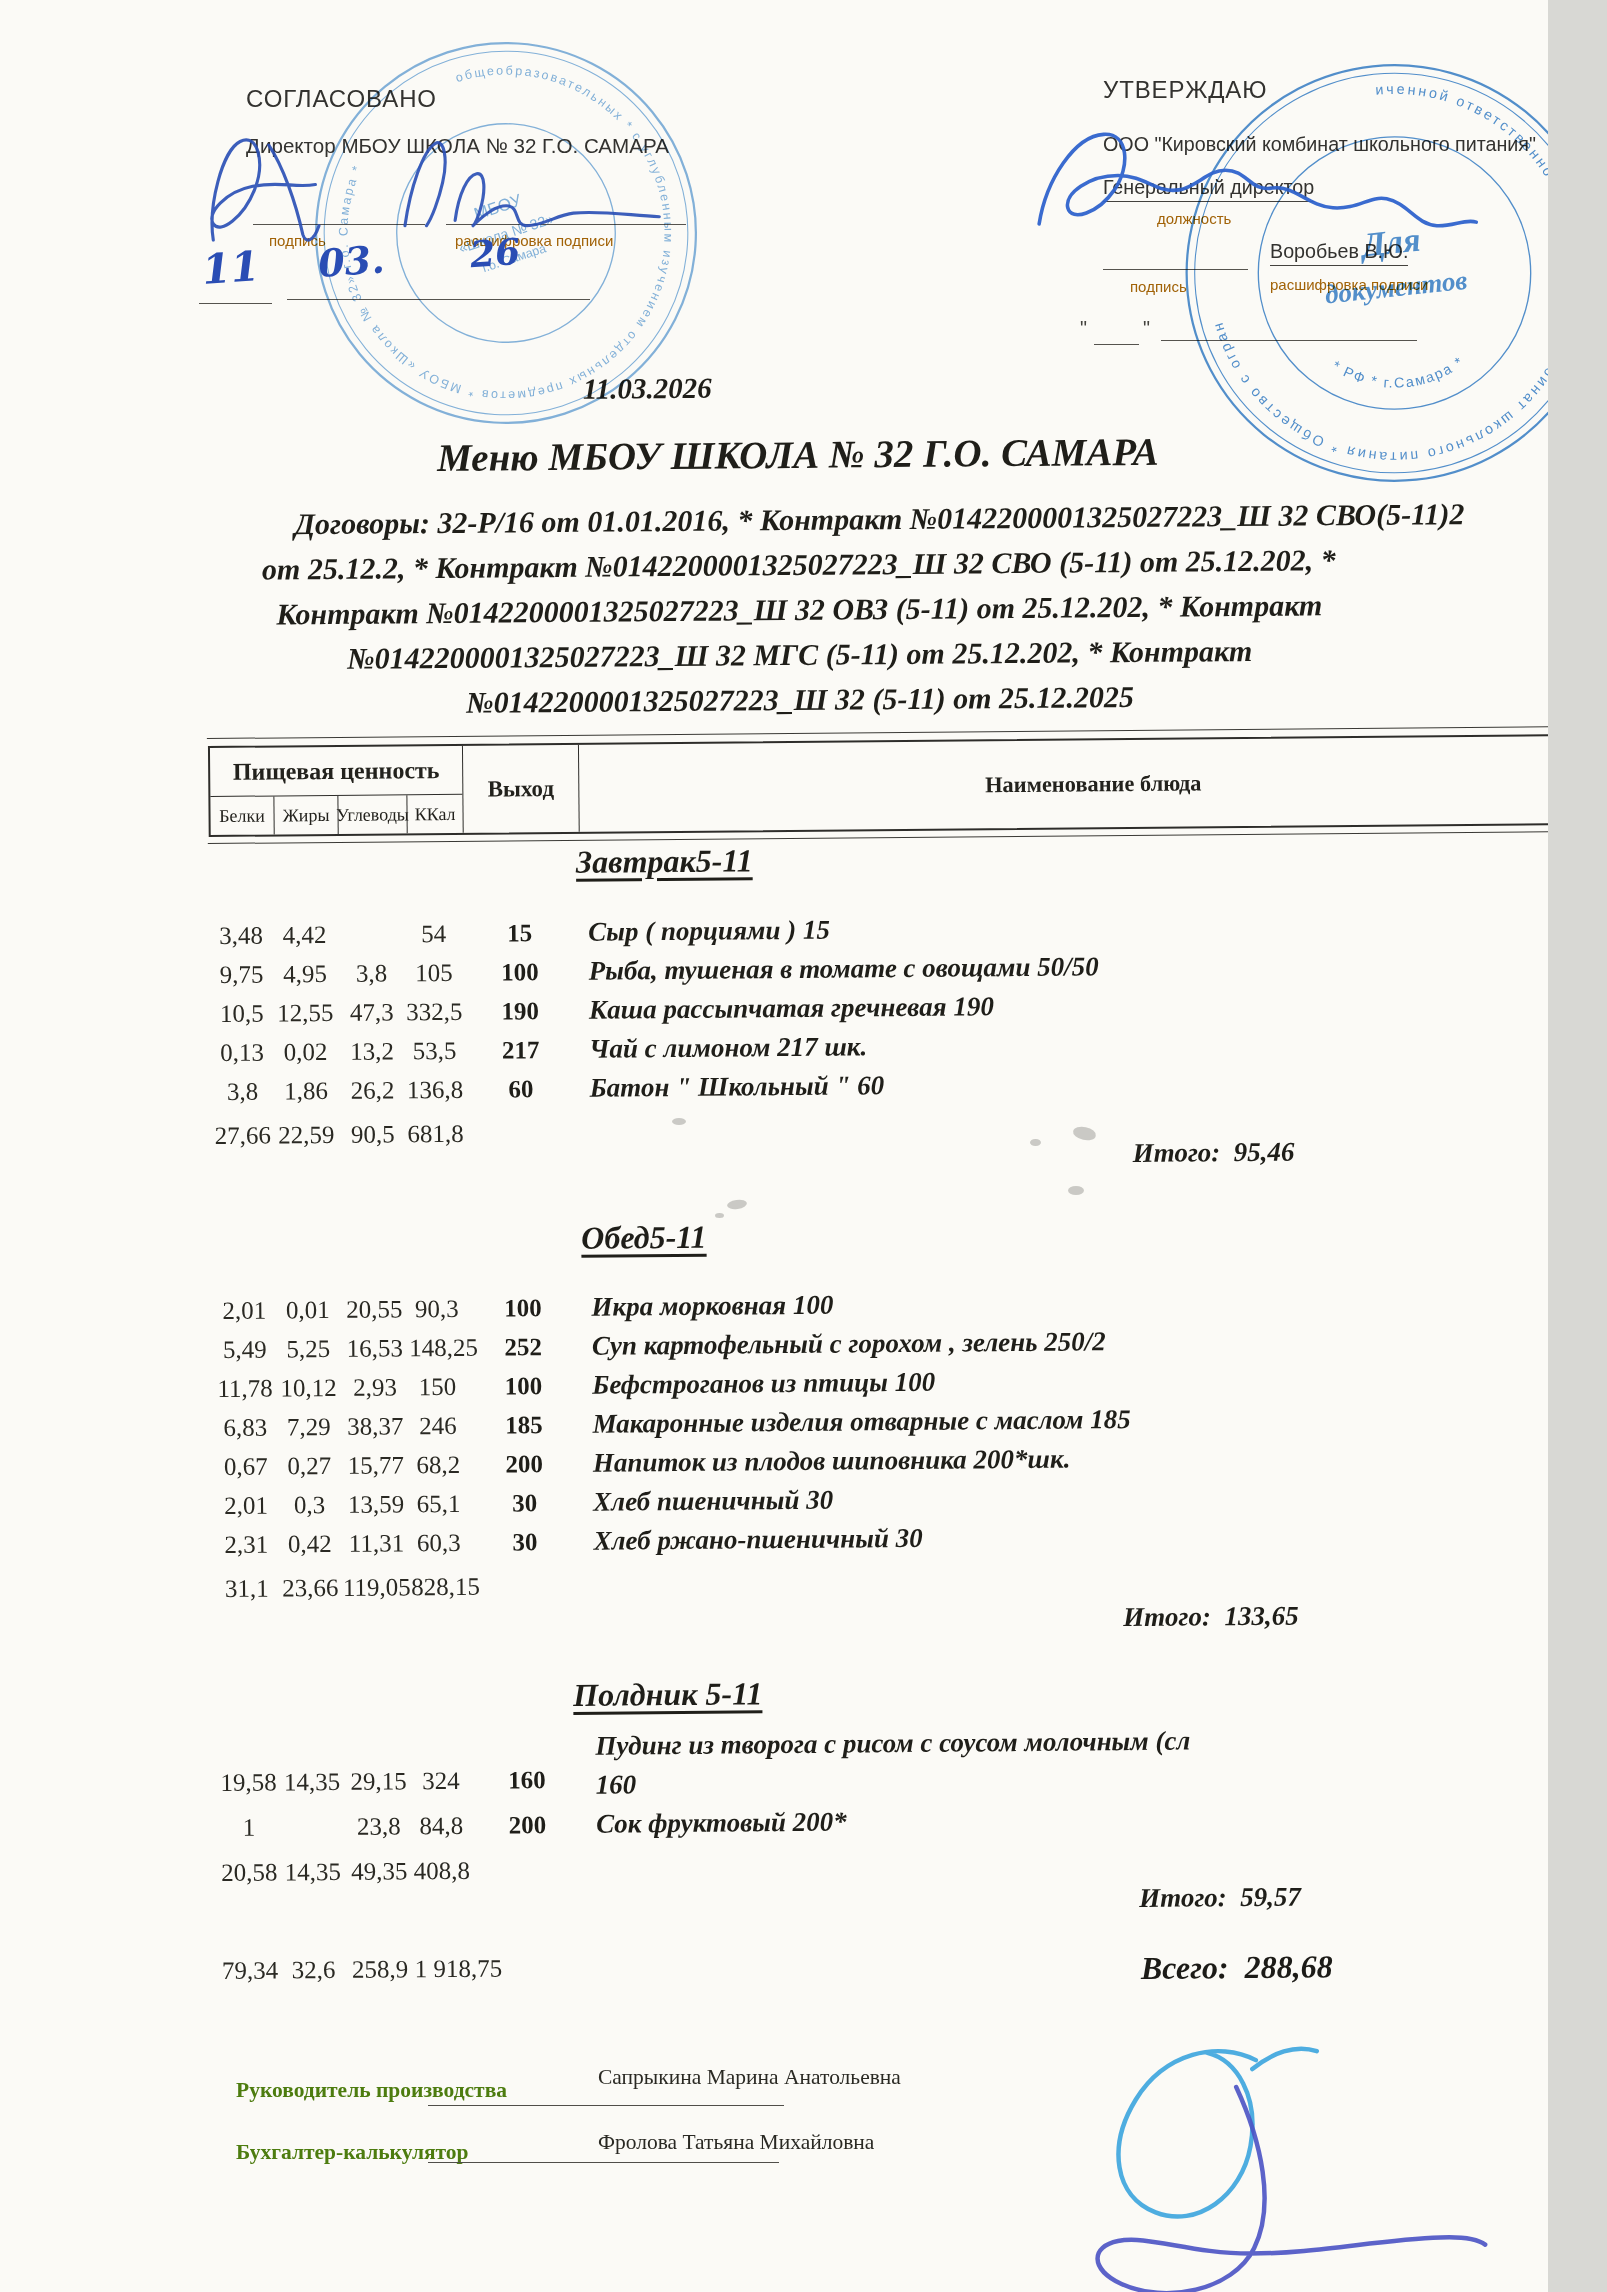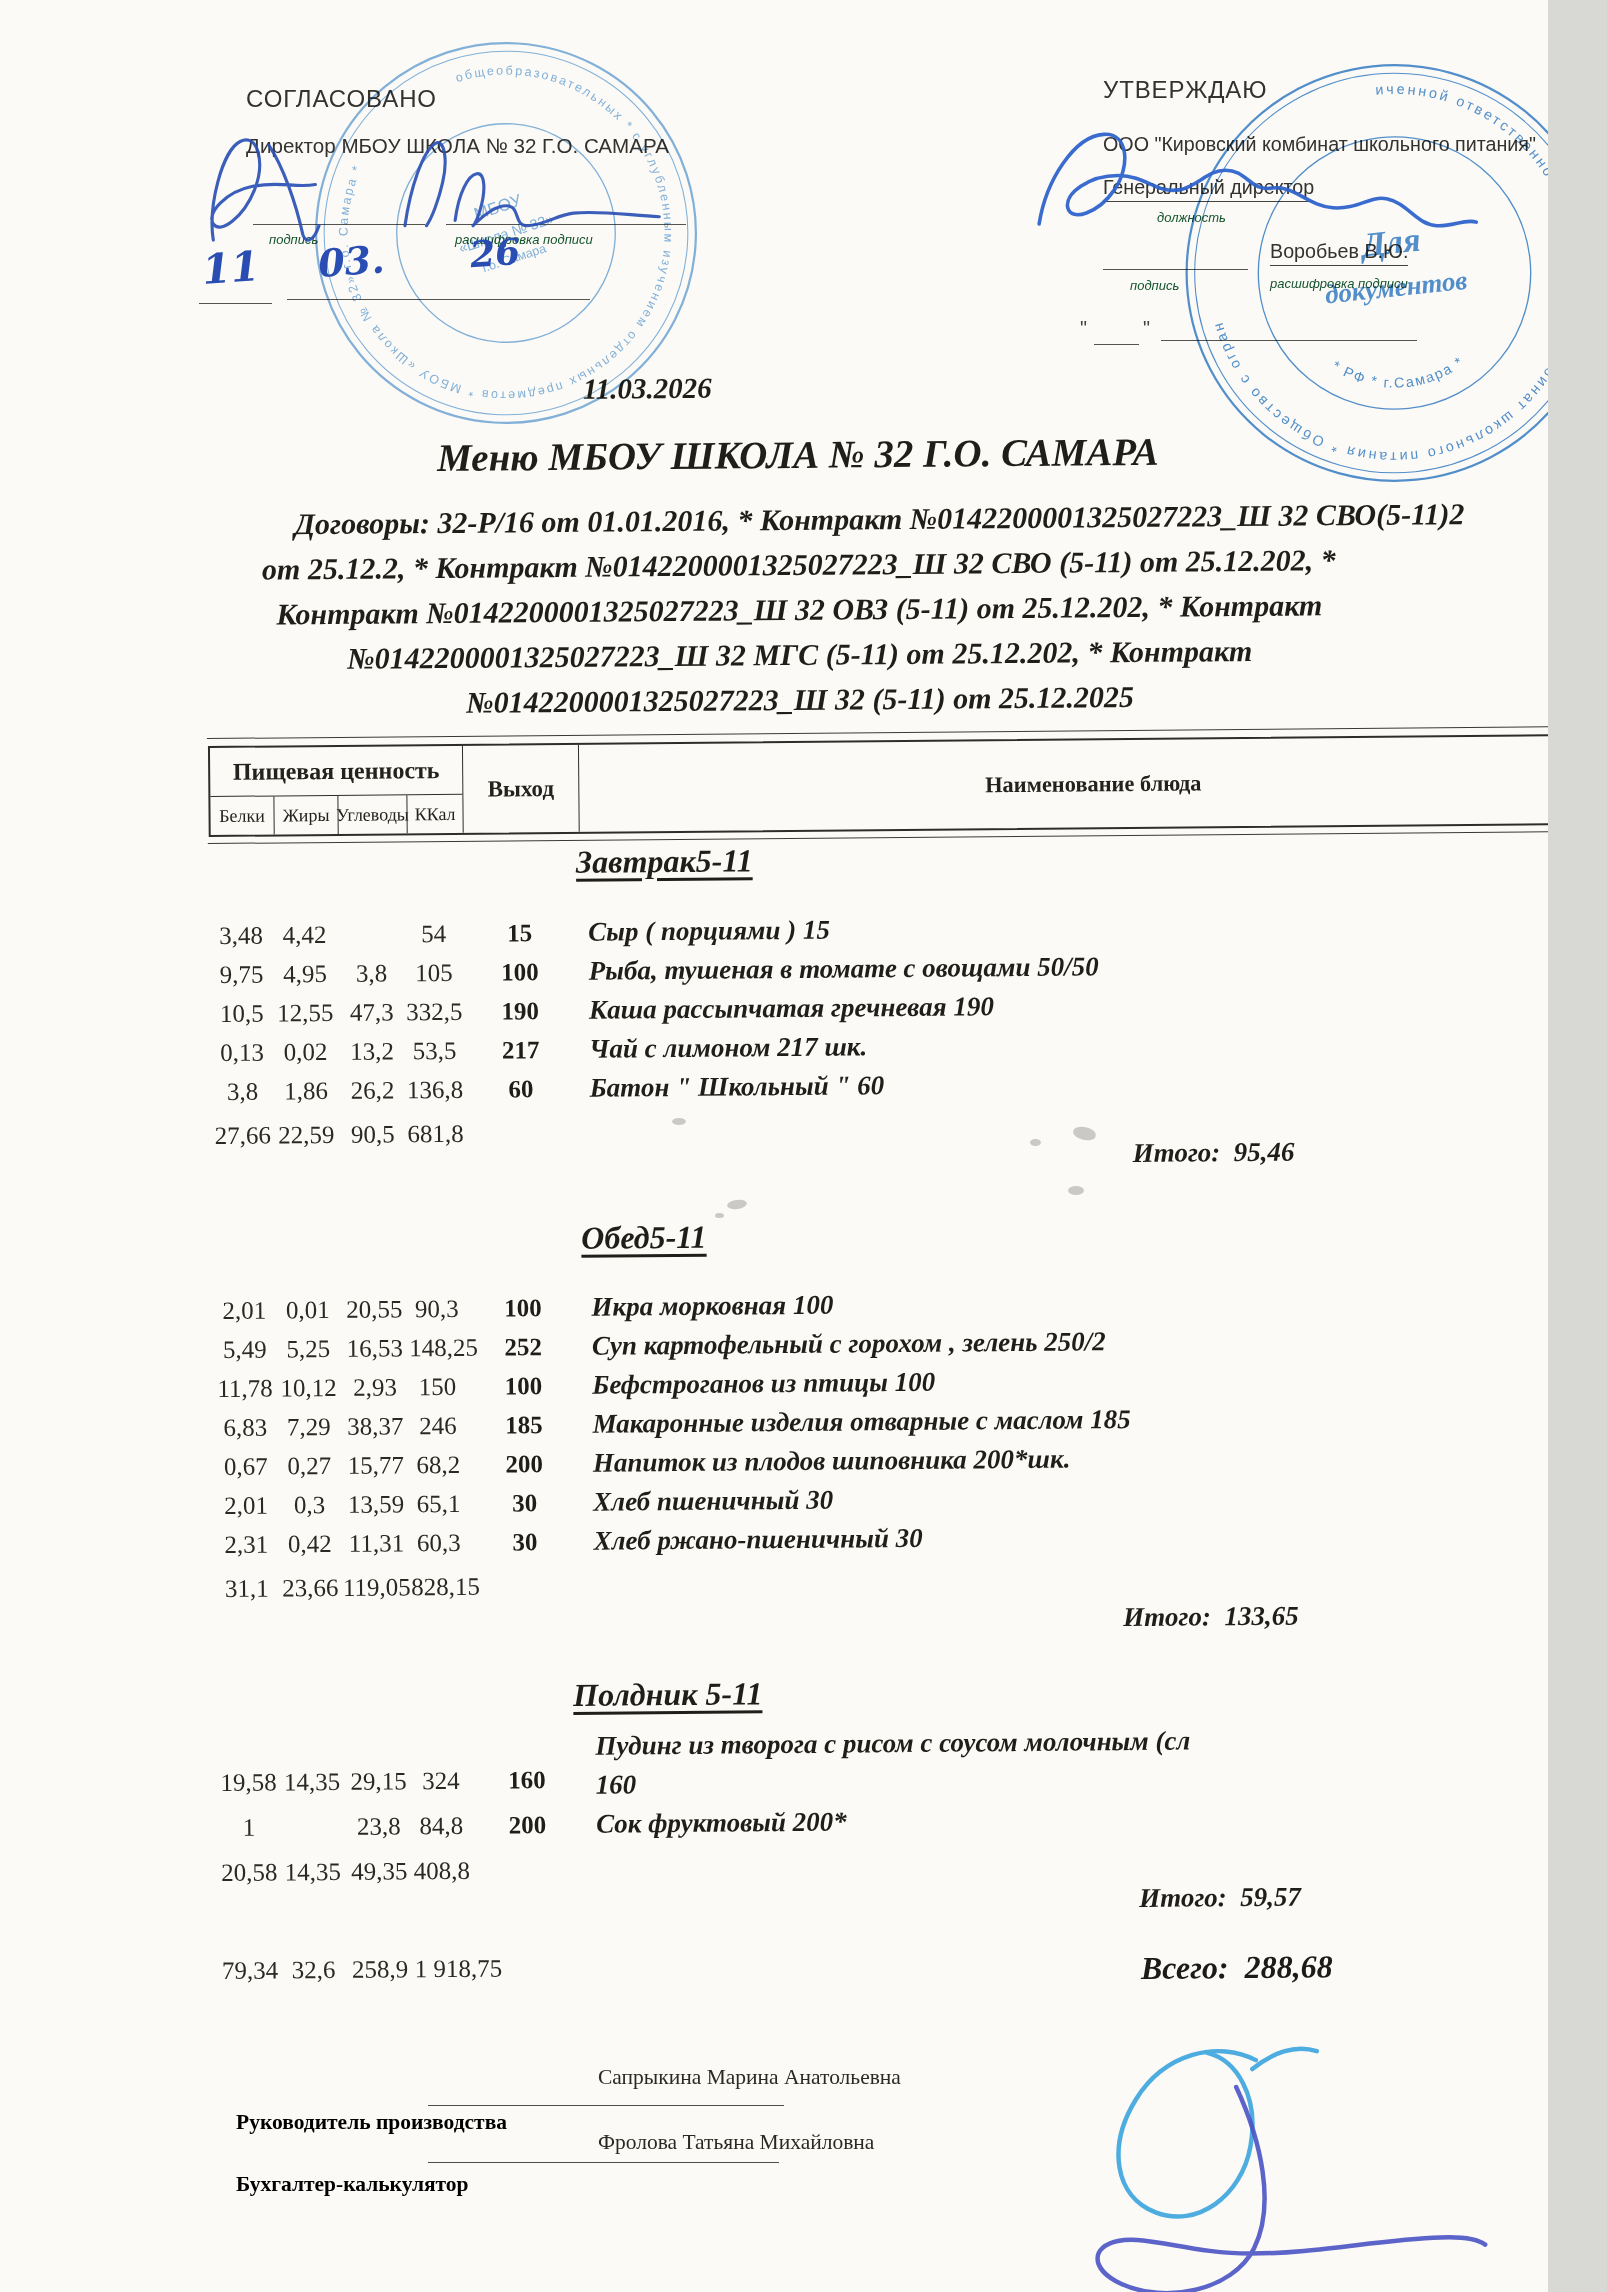--- a/index.html
+++ b/index.html
@@ -5,21 +5,21 @@
 <style>
   html,body{margin:0;padding:0;background:#d8d8d4;}
   .page{position:relative;width:1548px;height:2293px;background:#fbfaf6;overflow:hidden;
         font-family:"Liberation Serif",serif;color:#23221d;}
 
   
   .sans{font-family:"Liberation Sans",sans-serif;}
   .abs{position:absolute;}
   .approve{font-size:24px;letter-spacing:0.9px;color:#33322f;}
   .role{font-size:20.6px;color:#33322f;white-space:nowrap;}
-  .cap{font-size:13px;color:#14532d;font-style:italic;}
+  .cap{font-size:15px;color:#a16207;}
   .sigline{border-top:1.8px solid #55534e;height:0;}
   .uname{font-size:19.7px;color:#33322f;border-bottom:1.8px solid #44423e;padding-bottom:1.8px;white-space:nowrap;}
   .upos{font-size:19.7px;color:#33322f;border-bottom:1.8px solid #44423e;display:inline-block;padding-bottom:1.8px;}
   .org{font-size:19.7px;color:#33322f;white-space:nowrap;}
   .q{font-size:19.7px;color:#44423e;}
 
   
   .hand{font-family:"DejaVu Serif",serif;font-style:italic;font-weight:700;color:#2a4db4;
         transform:rotate(-4deg);display:flex;align-items:flex-end;z-index:6;}
   .hand .d1{font-size:41px;}
@@ -60,21 +60,21 @@
   .two{display:flex;flex-direction:column;line-height:39px;align-self:center;}
   .tot{margin-top:5.4px;}
   .sect-h{position:absolute;font:italic 700 32px "Liberation Serif",serif;color:#1f1e19;
           text-decoration:underline;text-decoration-thickness:2.7px;text-underline-offset:6.3px;white-space:nowrap;}
   .itogo{position:absolute;left:940px;width:356px;text-align:right;
          font:italic 700 27px "Liberation Serif",serif;color:#1f1e19;white-space:nowrap;}
   .vsego{position:absolute;left:940px;width:387px;text-align:right;
          font:italic 700 32px "Liberation Serif",serif;color:#1c1b17;white-space:nowrap;}
 
   
-  .f-label{position:absolute;font:700 21.5px "Liberation Serif",serif;color:#000000;white-space:nowrap;margin-top:32px;}
+  .f-label{position:absolute;font:700 21.5px "Liberation Serif",serif;color:#4d7c0f;white-space:nowrap;}
   .f-name{position:absolute;font:400 21.5px "Liberation Serif",serif;color:#2a2923;white-space:nowrap;}
   .f-line{position:absolute;border-top:1.8px solid #504e49;height:0;}
 
   
   .stamp{position:absolute;mix-blend-mode:multiply;pointer-events:none;}
   .stamp-l{left:300px;top:27px;opacity:.75;z-index:3;}
   .stamp-r{left:1175px;top:49px;opacity:.88;z-index:3;}
   .sigs{position:absolute;left:0;top:0;z-index:4;pointer-events:none;}
   .smudge{position:absolute;background:#8f8f8a;border-radius:50%;opacity:.45;z-index:3;}
 </style>

